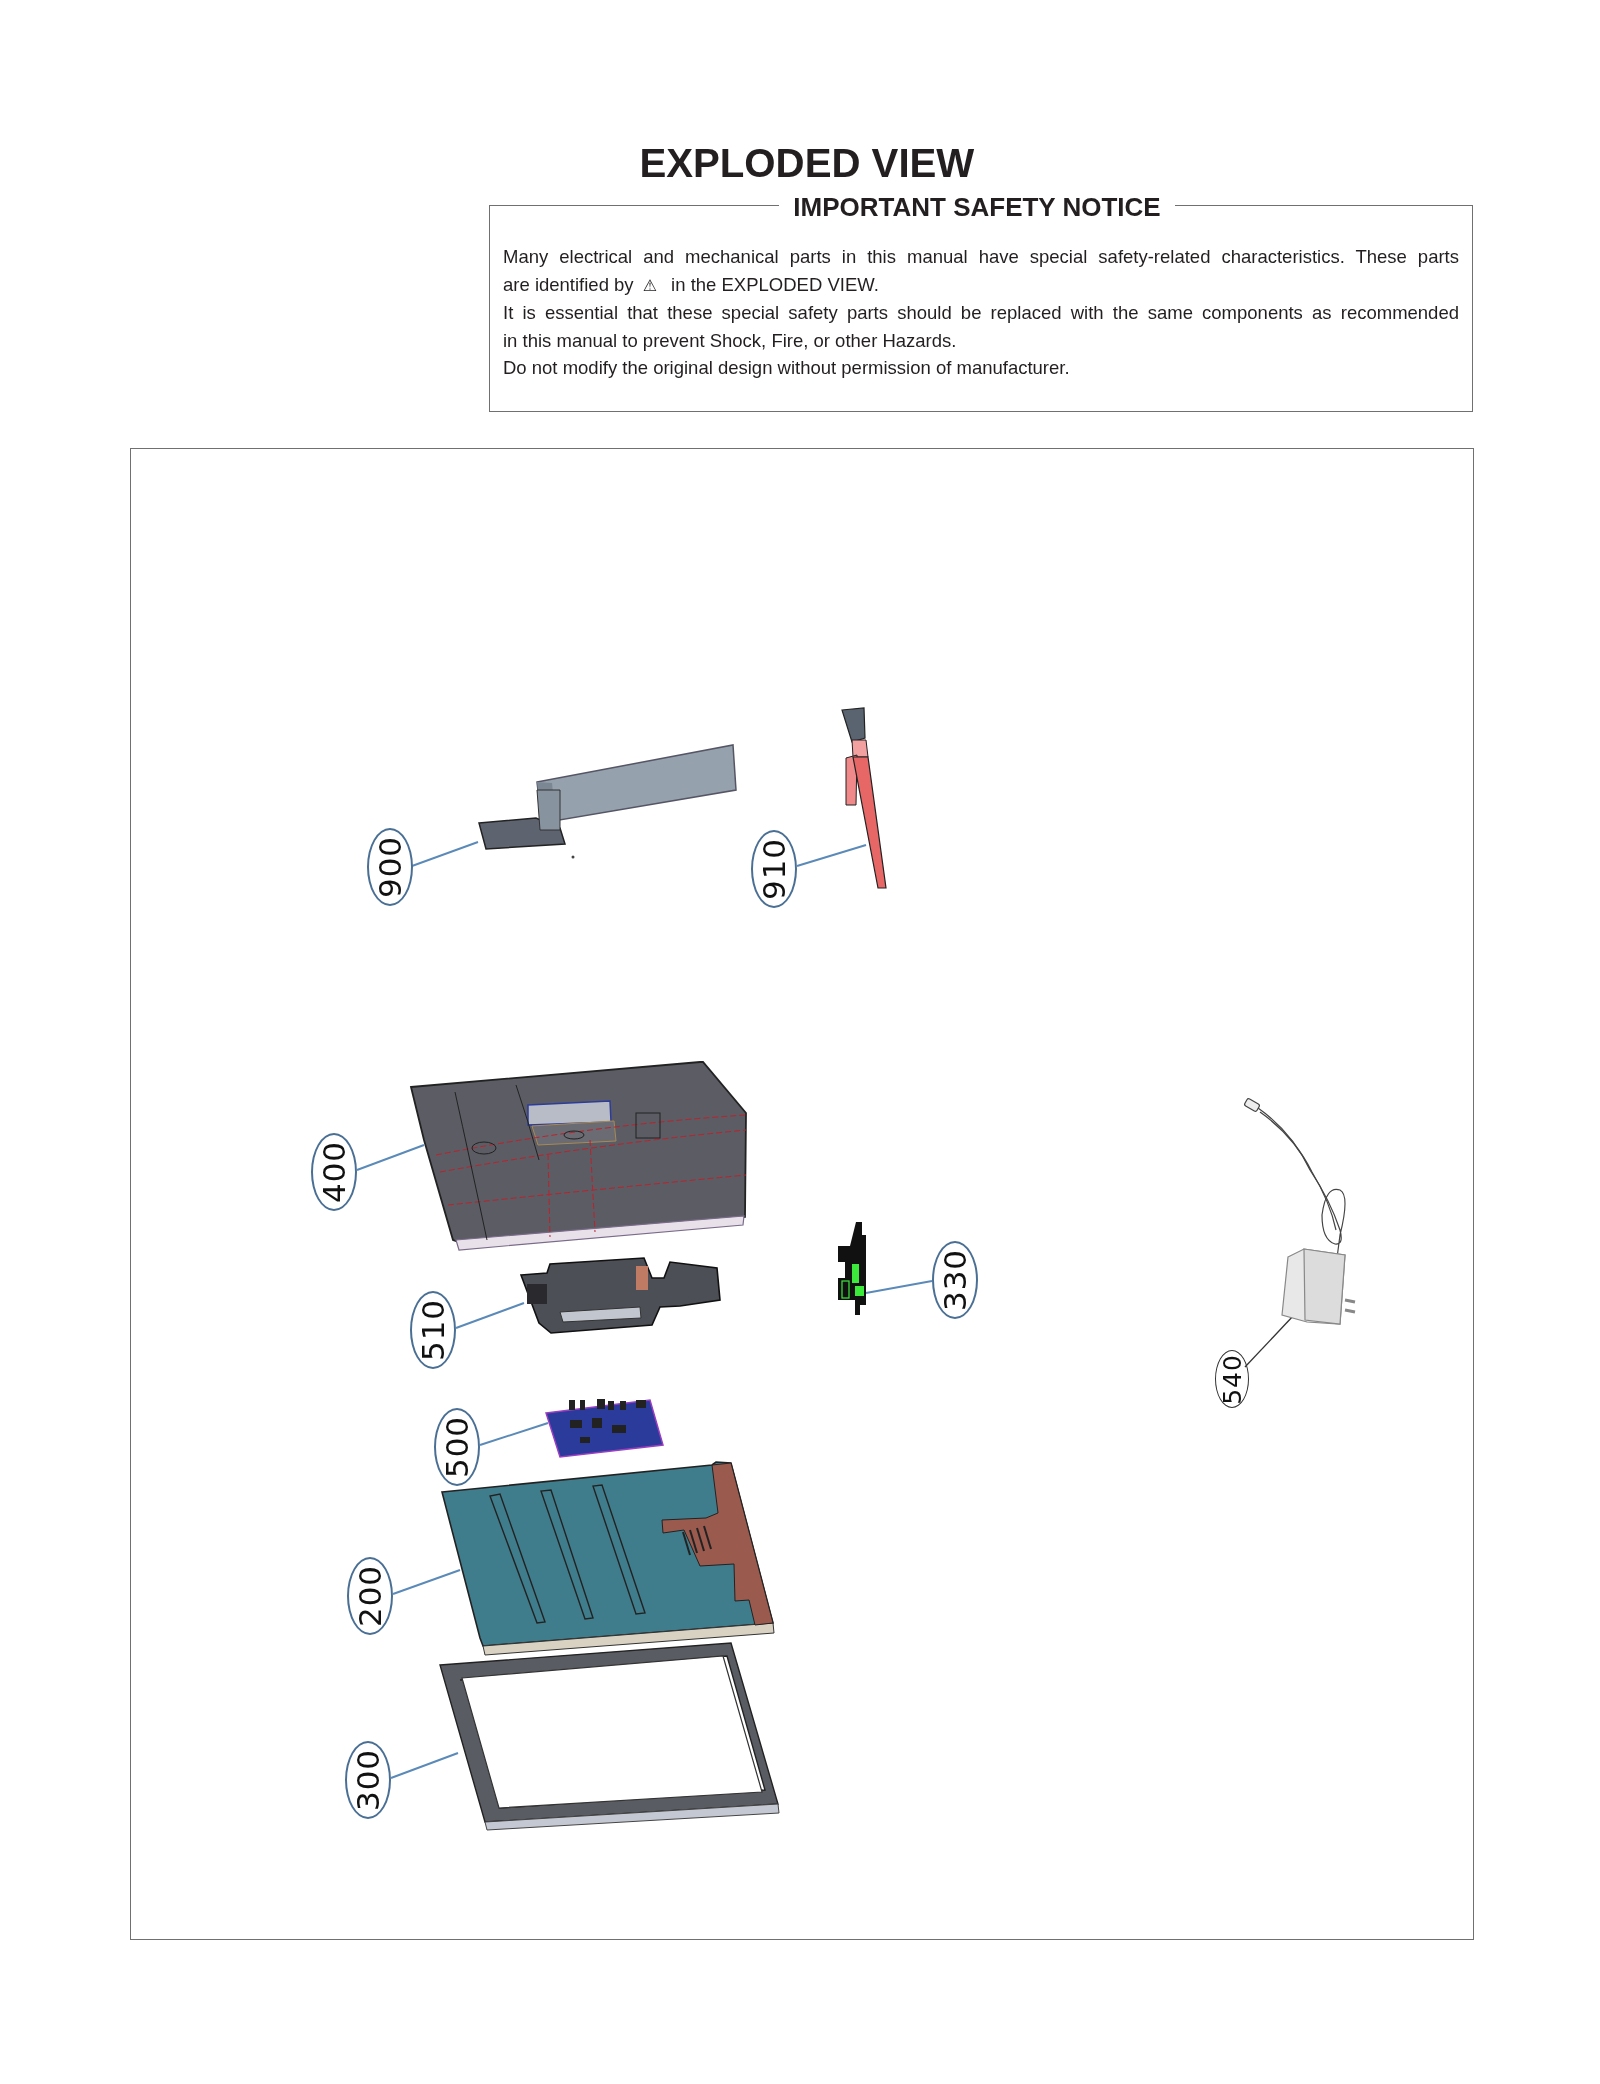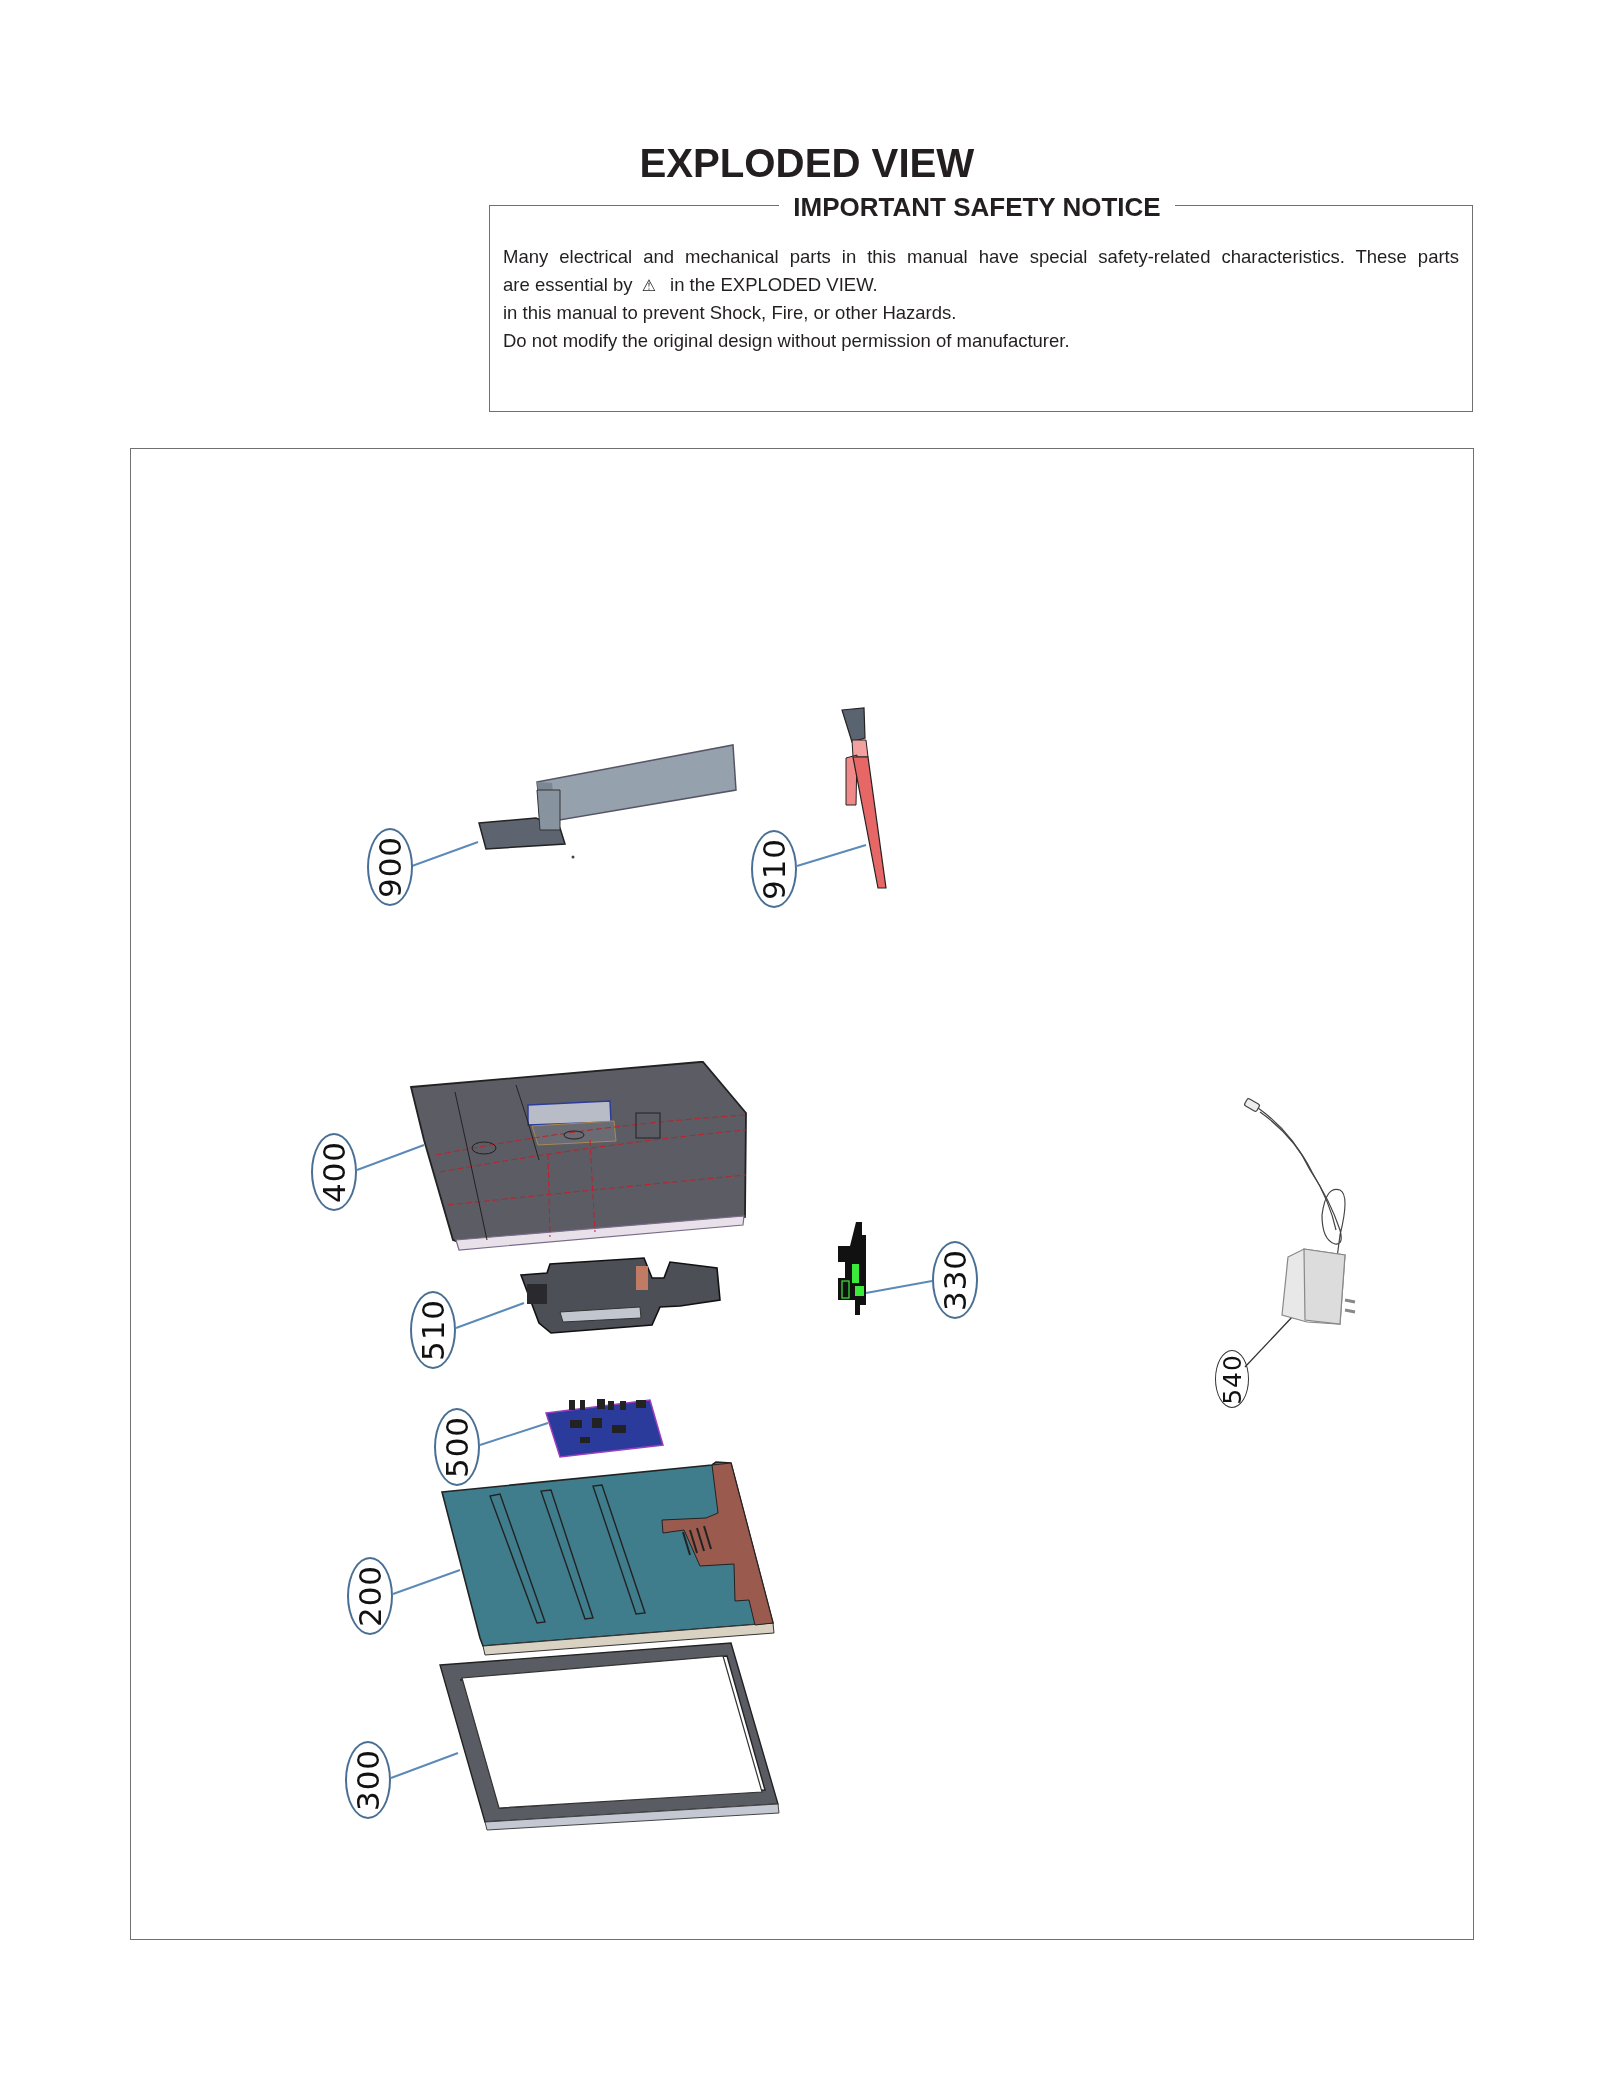--- a/index.html
+++ b/index.html
@@ -23,23 +23,24 @@
 </head>
 <body>
 
 <div class="page-title"><span>EXPLODED VIEW</span></div>
 
 <div class="notice-box">
   <div class="notice-title"><span>IMPORTANT SAFETY NOTICE</span></div>
   <div class="notice-body">
     <div class="notice-line justify">Many electrical and mechanical parts in this manual have special safety-related characteristics. These parts</div>
     <div class="notice-line">
-      <span>are essential by</span>
+      <span>are identified by</span>
       <span class="warn">⚠</span><span>in the  EXPLODED VIEW.</span>
     </div>
+    <div class="notice-line justify">It is essential that these special safety parts should be replaced with the same components as recommended</div>
     <div class="notice-line">in this manual to prevent Shock, Fire, or other Hazards.</div>
     <div class="notice-line">Do not modify the original design without permission of manufacturer.</div>
   </div>
 </div>
 
 <div class="diagram-box"></div>
 
 <svg class="parts" width="1600" height="2084" viewBox="0 0 1600 2084">
 
   <g stroke="#5b8ab8" stroke-width="2" fill="none">

